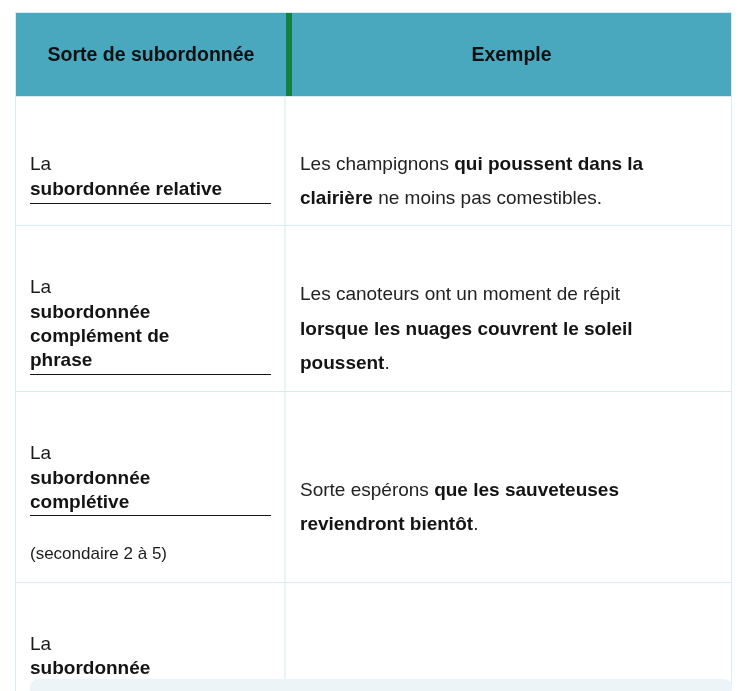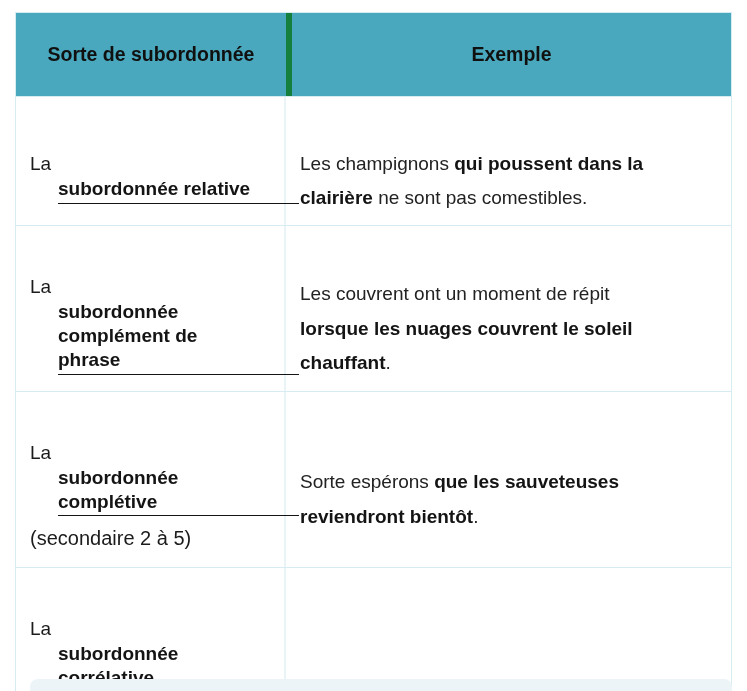--- a/index.html
+++ b/index.html
@@ -78,25 +78,24 @@
   .term {
     display: block;
     width: 100%;
     font-weight: 700;
     font-size: 19px;
     line-height: 1.26;
     white-space: pre-line;
     border-bottom: 1.5px solid #151515;
     padding-bottom: 2px;
     color: #141414;
-    margin-left: 28px;
   }
   .grade {
-    margin-top: 9px;
-    font-size: 20px;
+    margin-top: 27px;
+    font-size: 17px;
     line-height: 1.3;
   }
   .example {
     font-size: 19px;
     line-height: 1.8;
     white-space: pre-line;
     color: #222222;
   }
   .example .seg-bold { font-weight: 700; color: #141414; }
   .below-strip {
@@ -121,36 +120,36 @@
     </div>
 
   <div class="row r0">
     <div class="cell left">
       <div class="article">La</div>
       <span class="term">subordonnée relative</span>
 
     </div>
     <div class="cell right">
       <p class="example"><span>Les champignons </span><span class="seg-bold">qui poussent dans la
-clairière</span><span> ne sont pas comestibles.</span></p>
+clairière</span><span> ne moins pas comestibles.</span></p>
     </div>
   </div>
 
   <div class="row r1">
     <div class="cell left">
       <div class="article">La</div>
       <span class="term">subordonnée
 complément de
 phrase</span>
 
     </div>
     <div class="cell right">
-      <p class="example"><span>Les couvrent ont un moment de répit
+      <p class="example"><span>Les canoteurs ont un moment de répit
 </span><span class="seg-bold">lorsque les nuages couvrent le soleil
-chauffant</span><span>.</span></p>
+poussent</span><span>.</span></p>
     </div>
   </div>
 
   <div class="row r2">
     <div class="cell left">
       <div class="article">La</div>
       <span class="term">subordonnée
 complétive</span>
       <div class="grade">(secondaire 2 à 5)</div>
     </div>

